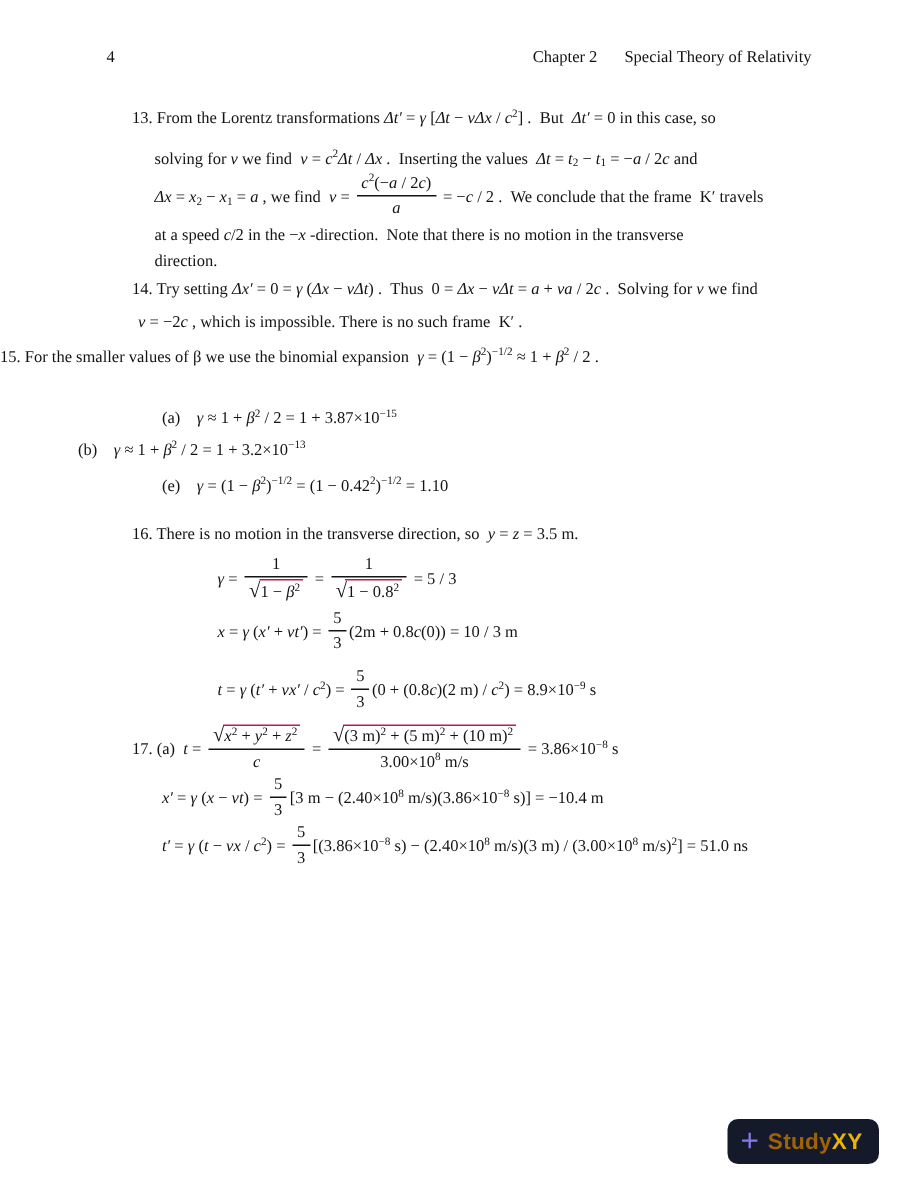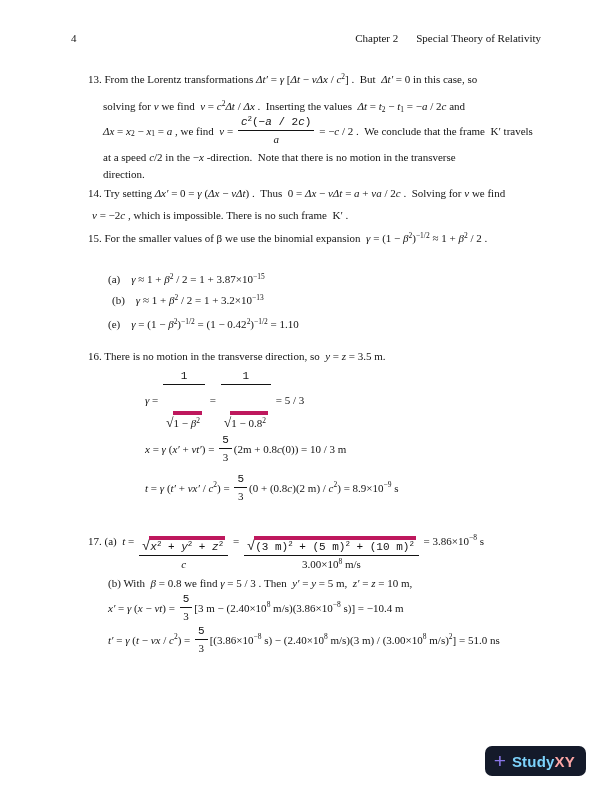--- a/index.html
+++ b/index.html
@@ -17,40 +17,40 @@
   .content{position:absolute;top:65px;left:0;right:0;}
   .ln{line-height:17px;white-space:nowrap;}
   .it{font-style:italic;}
   sup,sub{font-size:0.68em;line-height:0;}
   sup{vertical-align:0.55em;}
   sub{vertical-align:-0.25em;}
   .frac{
     display:inline-block;vertical-align:middle;text-align:center;
     margin:0 2px;position:relative;top:-1px;
   }
-  .fnum{display:block;padding:0 3px 1px 3px;line-height:13px;font-family:Liberation Mono, monospace;}
+  .fnum{display:block;padding:0 3px 1px 3px;line-height:13px;}
   .fden{display:block;border-top:1px solid #131313;padding:1px 3px 0 3px;line-height:14px;}
   .sqrt{display:inline-block;white-space:nowrap;}
   .rad{display:inline-block;font-size:1.25em;line-height:0.8;margin-right:-1px;}
-  .bar{display:inline-block;border-top:4px solid #be185d;padding:1px 2px 0 1px;margin-top:25px;}
+  .bar{display:inline-block;border-top:1px solid #be185d;padding:1px 2px 0 1px;}
   .logo{
     position:absolute;right:26px;bottom:16px;height:30px;
     background:#141a2a;border-radius:7px;display:flex;align-items:center;
     padding:0 11px 0 9px;
   }
   .logo-plus{
     font-family:"Liberation Sans", sans-serif;font-weight:400;font-size:21px;
     color:#8a76ea;line-height:1;margin-right:6px;position:relative;top:-1px;
   }
   .logo-text{
     font-family:"Liberation Sans", sans-serif;font-weight:700;font-size:15px;
     letter-spacing:0.2px;
   }
-  .logo-study{color:#7dd3fc;}
-  .logo-xy{color:#fca5a5;}
+  .logo-study{color:#a16207;}
+  .logo-xy{color:#eab308;}
 </style>
 </head>
 <body>
 
 <div class="page">
 
   <div class="header">
     <span>4</span>
     <span>
       <span>Chapter 2</span><span class="chapter-title">Special Theory of Relativity</span>
@@ -58,30 +58,29 @@
   </div>
 
   <div class="content">
     <div class="ln" style="margin-left:88px;margin-top:6px">13. From the Lorentz transformations <span class="it">Δt′</span> = <span class="it">γ</span> [<span class="it">Δt</span> − <span class="it">vΔx</span> / <span class="it">c</span><sup>2</sup>] . But <span class="it">Δt′</span> = 0 in this case, so</div>
     <div class="ln" style="margin-left:103px;margin-top:10px">solving for <span class="it">v</span> we find <span class="it">v</span> = <span class="it">c</span><sup>2</sup><span class="it">Δt</span> / <span class="it">Δx</span> . Inserting the values <span class="it">Δt</span> = <span class="it">t</span><sub>2</sub> − <span class="it">t</span><sub>1</sub> = −<span class="it">a</span> / 2<span class="it">c</span> and</div>
     <div class="ln" style="margin-left:103px;margin-top:2px"><span class="it">Δx</span> = <span class="it">x</span><sub>2</sub> − <span class="it">x</span><sub>1</sub> = <span class="it">a</span> , we find <span class="it">v</span> = <span class="frac"><span class="fnum"><span class="it">c</span><sup>2</sup>(−<span class="it">a</span> / 2<span class="it">c</span>)</span><span class="fden"><span class="it">a</span></span></span> = −<span class="it">c</span> / 2 . We conclude that the frame K′ travels</div>
     <div class="ln" style="margin-left:103px;margin-top:2px">at a speed <span class="it">c</span>/2 in the −<span class="it">x</span> -direction. Note that there is no motion in the transverse</div>
     <div class="ln" style="margin-left:103px;margin-top:0px">direction.</div>
     <div class="ln" style="margin-left:88px;margin-top:2px">14. Try setting <span class="it">Δx′</span> = 0 = <span class="it">γ</span> (<span class="it">Δx</span> − <span class="it">vΔt</span>) . Thus 0 = <span class="it">Δx</span> − <span class="it">vΔt</span> = <span class="it">a</span> + <span class="it">va</span> / 2<span class="it">c</span> . Solving for <span class="it">v</span> we find</div>
     <div class="ln" style="margin-left:92px;margin-top:5px"><span class="it">v</span> = −2<span class="it">c</span> , which is impossible. There is no such frame K′ .</div>
-    <div class="ln" style="margin-left:88px;margin-top:6px">15. For the smaller values of β we use the binomial expansion <span class="it">γ</span> = (1 − <span class="it">β</span><sup>2</sup>)<sup>−1/2</sup> ≈ 1 + <span class="it">β</span><sup>2</sup> / 2 .</div>
+    <div class="ln" style="margin-top:6px">15. For the smaller values of β we use the binomial expansion <span class="it">γ</span> = (1 − <span class="it">β</span><sup>2</sup>)<sup>−1/2</sup> ≈ 1 + <span class="it">β</span><sup>2</sup> / 2 .</div>
     <div class="ln" style="margin-left:108px;margin-top:24px">(a) <span class="it">γ</span> ≈ 1 + <span class="it">β</span><sup>2</sup> / 2 = 1 + 3.87×10<sup>−15</sup></div>
-    <div class="ln" style="margin-left:112px;margin-top:4px">(b) <span class="it">γ</span> ≈ 1 + <span class="it">β</span><sup>2</sup> / 2 = 1 + 3.2×10<sup>−13</sup></div>
+    <div class="ln" style="margin-left:52px;margin-top:4px">(b) <span class="it">γ</span> ≈ 1 + <span class="it">β</span><sup>2</sup> / 2 = 1 + 3.2×10<sup>−13</sup></div>
     <div class="ln" style="margin-left:108px;margin-top:7px">(e) <span class="it">γ</span> = (1 − <span class="it">β</span><sup>2</sup>)<sup>−1/2</sup> = (1 − 0.42<sup>2</sup>)<sup>−1/2</sup> = 1.10</div>
     <div class="ln" style="margin-left:88px;margin-top:15px">16. There is no motion in the transverse direction, so <span class="it">y</span> = <span class="it">z</span> = 3.5 m.</div>
     <div class="ln" style="margin-left:145px;margin-top:6px"><span class="it">γ</span> = <span class="frac"><span class="fnum">1</span><span class="fden"><span class="sqrt"><span class="rad">√</span><span class="bar">1 − <span class="it">β</span><sup>2</sup></span></span></span></span> = <span class="frac"><span class="fnum">1</span><span class="fden"><span class="sqrt"><span class="rad">√</span><span class="bar">1 − 0.8<sup>2</sup></span></span></span></span> = 5 / 3</div>
     <div class="ln" style="margin-left:145px;margin-top:4px"><span class="it">x</span> = <span class="it">γ</span> (<span class="it">x′</span> + <span class="it">vt′</span>) = <span class="frac"><span class="fnum">5</span><span class="fden">3</span></span>(2m + 0.8<span class="it">c</span>(0)) = 10 / 3 m</div>
     <div class="ln" style="margin-left:145px;margin-top:9px"><span class="it">t</span> = <span class="it">γ</span> (<span class="it">t′</span> + <span class="it">vx′</span> / <span class="it">c</span><sup>2</sup>) = <span class="frac"><span class="fnum">5</span><span class="fden">3</span></span>(0 + (0.8<span class="it">c</span>)(2 m) / <span class="it">c</span><sup>2</sup>) = 8.9×10<sup>−9</sup> s</div>
     <div class="ln" style="margin-left:88px;margin-top:8px">17. (a) <span class="it">t</span> = <span class="frac"><span class="fnum"><span class="sqrt"><span class="rad">√</span><span class="bar"><span class="it">x</span><sup>2</sup> + <span class="it">y</span><sup>2</sup> + <span class="it">z</span><sup>2</sup></span></span></span><span class="fden"><span class="it">c</span></span></span> = <span class="frac"><span class="fnum"><span class="sqrt"><span class="rad">√</span><span class="bar">(3 m)<sup>2</sup> + (5 m)<sup>2</sup> + (10 m)<sup>2</sup></span></span></span><span class="fden">3.00×10<sup>8</sup> m/s</span></span> = 3.86×10<sup>−8</sup> s</div>
-    <div class="ln" style="margin-left:108px;margin-top:3px">(b) With <span class="it">β</span> = 0.8 we find <span class="it">γ</span> = 5 / 3 . Then <span class="it">y′</span> = <span class="it">y</span> = 5 m, <span class="it">z′</span> = <span class="it">z</span> = 10 m,</div>
     <div class="ln" style="margin-left:108px;margin-top:2px"><span class="it">x′</span> = <span class="it">γ</span> (<span class="it">x</span> − <span class="it">vt</span>) = <span class="frac"><span class="fnum">5</span><span class="fden">3</span></span>[3 m − (2.40×10<sup>8</sup> m/s)(3.86×10<sup>−8</sup> s)] = −10.4 m</div>
     <div class="ln" style="margin-left:108px;margin-top:2px"><span class="it">t′</span> = <span class="it">γ</span> (<span class="it">t</span> − <span class="it">vx</span> / <span class="it">c</span><sup>2</sup>) = <span class="frac"><span class="fnum">5</span><span class="fden">3</span></span>[(3.86×10<sup>−8</sup> s) − (2.40×10<sup>8</sup> m/s)(3 m) / (3.00×10<sup>8</sup> m/s)<sup>2</sup>] = 51.0 ns</div>
   </div>
 
   <div class="logo">
     <span class="logo-plus">+</span>
     <span class="logo-text"><span class="logo-study">Study</span><span class="logo-xy">XY</span></span>
   </div>
 
 </div>

